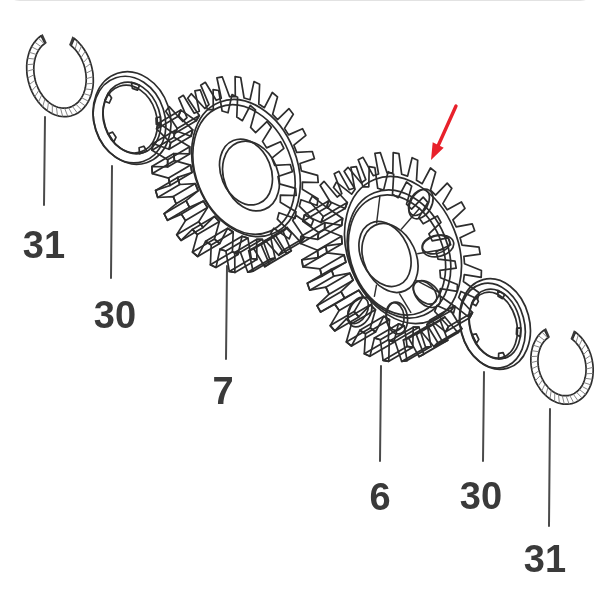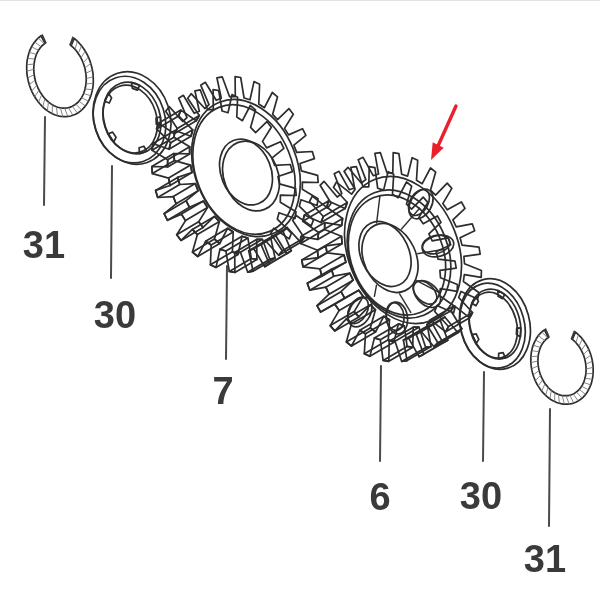--- a/index.html
+++ b/index.html
@@ -1,17 +1,17 @@
 <!DOCTYPE html>
 <html><head>
 <meta charset="utf-8">
 <style>
   html,body{margin:0;padding:0;background:#fff;}
   .stage{position:relative;width:600px;height:600px;background:#fff;overflow:hidden;
-         font-family:"Liberation Sans",sans-serif;}
+         font-family:"Liberation Sans",sans-serif;border-radius:20px;}
   .top-edge{position:absolute;top:0;left:0;width:100%;height:1px;background:#e2e2e2;}
   svg{position:absolute;top:0;left:0;}
   svg .part-line{stroke:var(--line,#2d2d2d);stroke-width:1.7;fill:none;
                  stroke-linejoin:round;stroke-linecap:round;}
   svg .leader{stroke:#4a4a4a;stroke-width:2;fill:none;stroke-linecap:round;}
   svg text.part-label{font-family:"Liberation Sans",sans-serif;font-weight:bold;
                       font-size:38px;fill:var(--label,#3a3a3a);text-anchor:middle;}
 </style>
 </head>
 <body>

